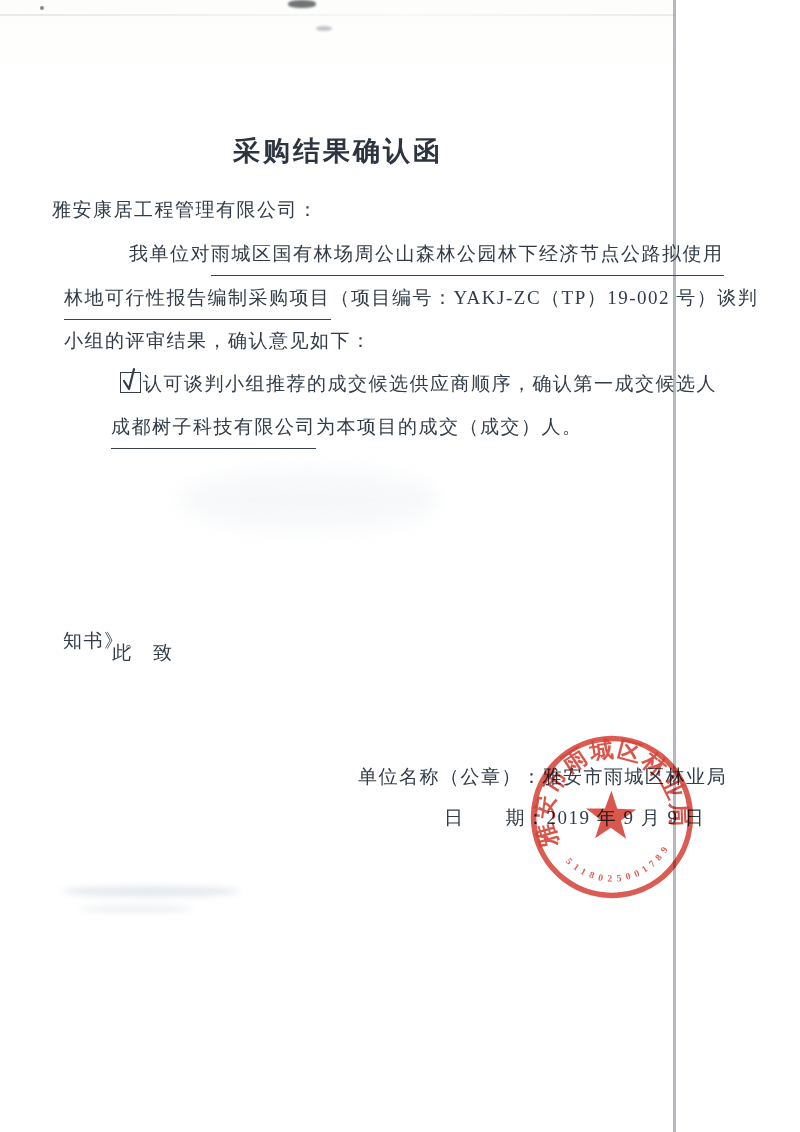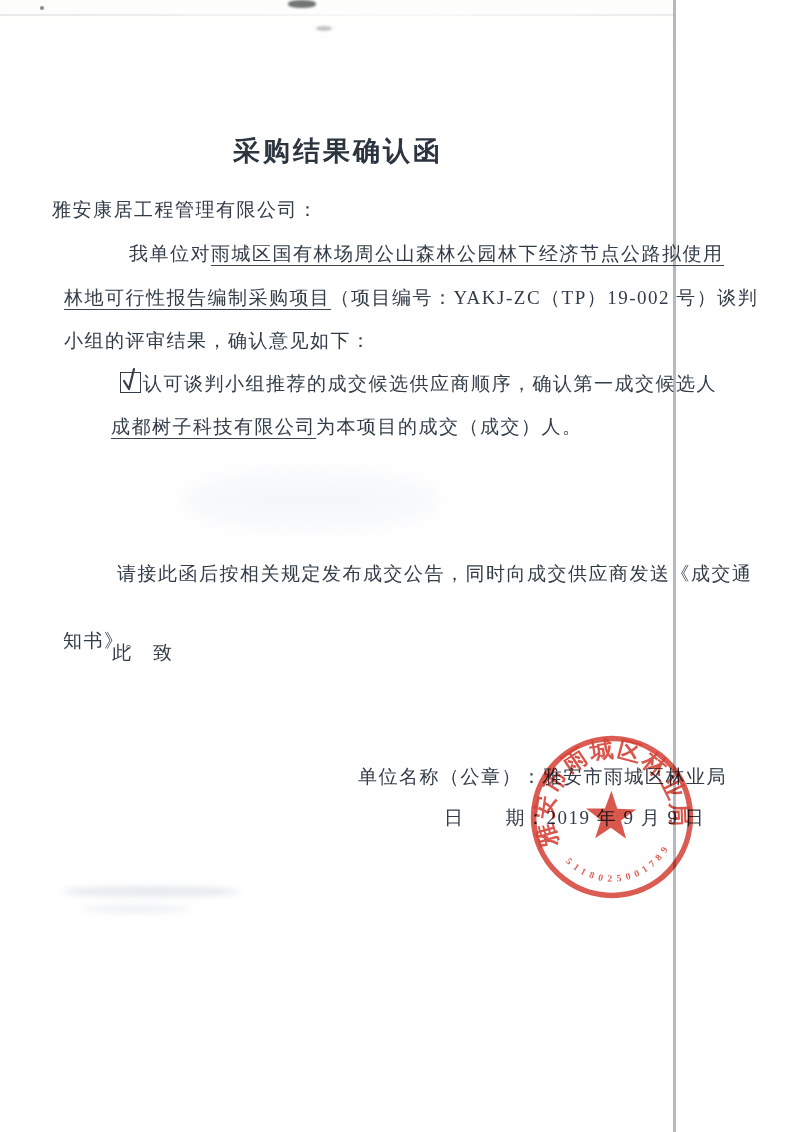--- a/index.html
+++ b/index.html
@@ -20,21 +20,21 @@
     letter-spacing:1.5px;
     white-space:nowrap;
     color:#323c48;
   }
   .title{
     position:absolute;left:0;right:0;top:133px;
     text-align:center;
     font-size:27px;font-weight:700;letter-spacing:3px;
     color:#2b343f;
   }
-  .u{border-bottom:1.5px solid #3a434f;padding-bottom:1px;}
+  .u{border-bottom:1.5px solid #3a434f;padding-bottom:11px;}
   .checkbox{
     display:inline-block;position:relative;
     width:19px;height:19px;
     border:1.8px solid #343d49;
     vertical-align:-3px;margin-right:2px;
   }
   .checkbox svg{position:absolute;left:-2px;top:-7px;overflow:visible;}
   
   .seal{
     position:absolute;left:526px;top:728px;width:172px;height:178px;
@@ -82,21 +82,20 @@
 
   <div class="line" style="left:120px;top:371px;">
     <span class="checkbox"><svg width="26" height="28" viewBox="0 0 26 28">
           <polyline points="5,15 10,23 15,3" fill="none" stroke="#343d49" stroke-width="2.2" stroke-linecap="round" stroke-linejoin="round"></polyline>
         </svg></span><span>认可谈判小组推荐的成交候选供应商顺序，确认第一成交候选人</span>
   </div>
   <div class="line" style="left:111px;top:414px;">
     <span class="u">成都树子科技有限公司</span><span>为本项目的成交（成交）人。</span>
   </div>
 
-  <div class="line" style="left:117px;top:561px;">请接此函后按相关规定发布成交公告，同时向成交供应商发送《成交通</div>
   <div class="line" style="left:63px;top:628px;">知书》。</div>
 
   <div class="line" style="left:112px;top:640px;">此　致</div>
 
   <div class="line" style="left:358px;top:764px;">单位名称（公章）：雅安市雨城区林业局</div>
   <div class="line" style="left:427px;top:805px;margin-left:17px;">日　　期：2019 年 9 月 9 日</div>
 
   <svg class="seal" viewBox="0 0 170 170">
     <defs>
       <path id="arcTop" d="M 29.6 105.2 A 59 59 0 1 1 140.4 105.2" fill="none"></path>

